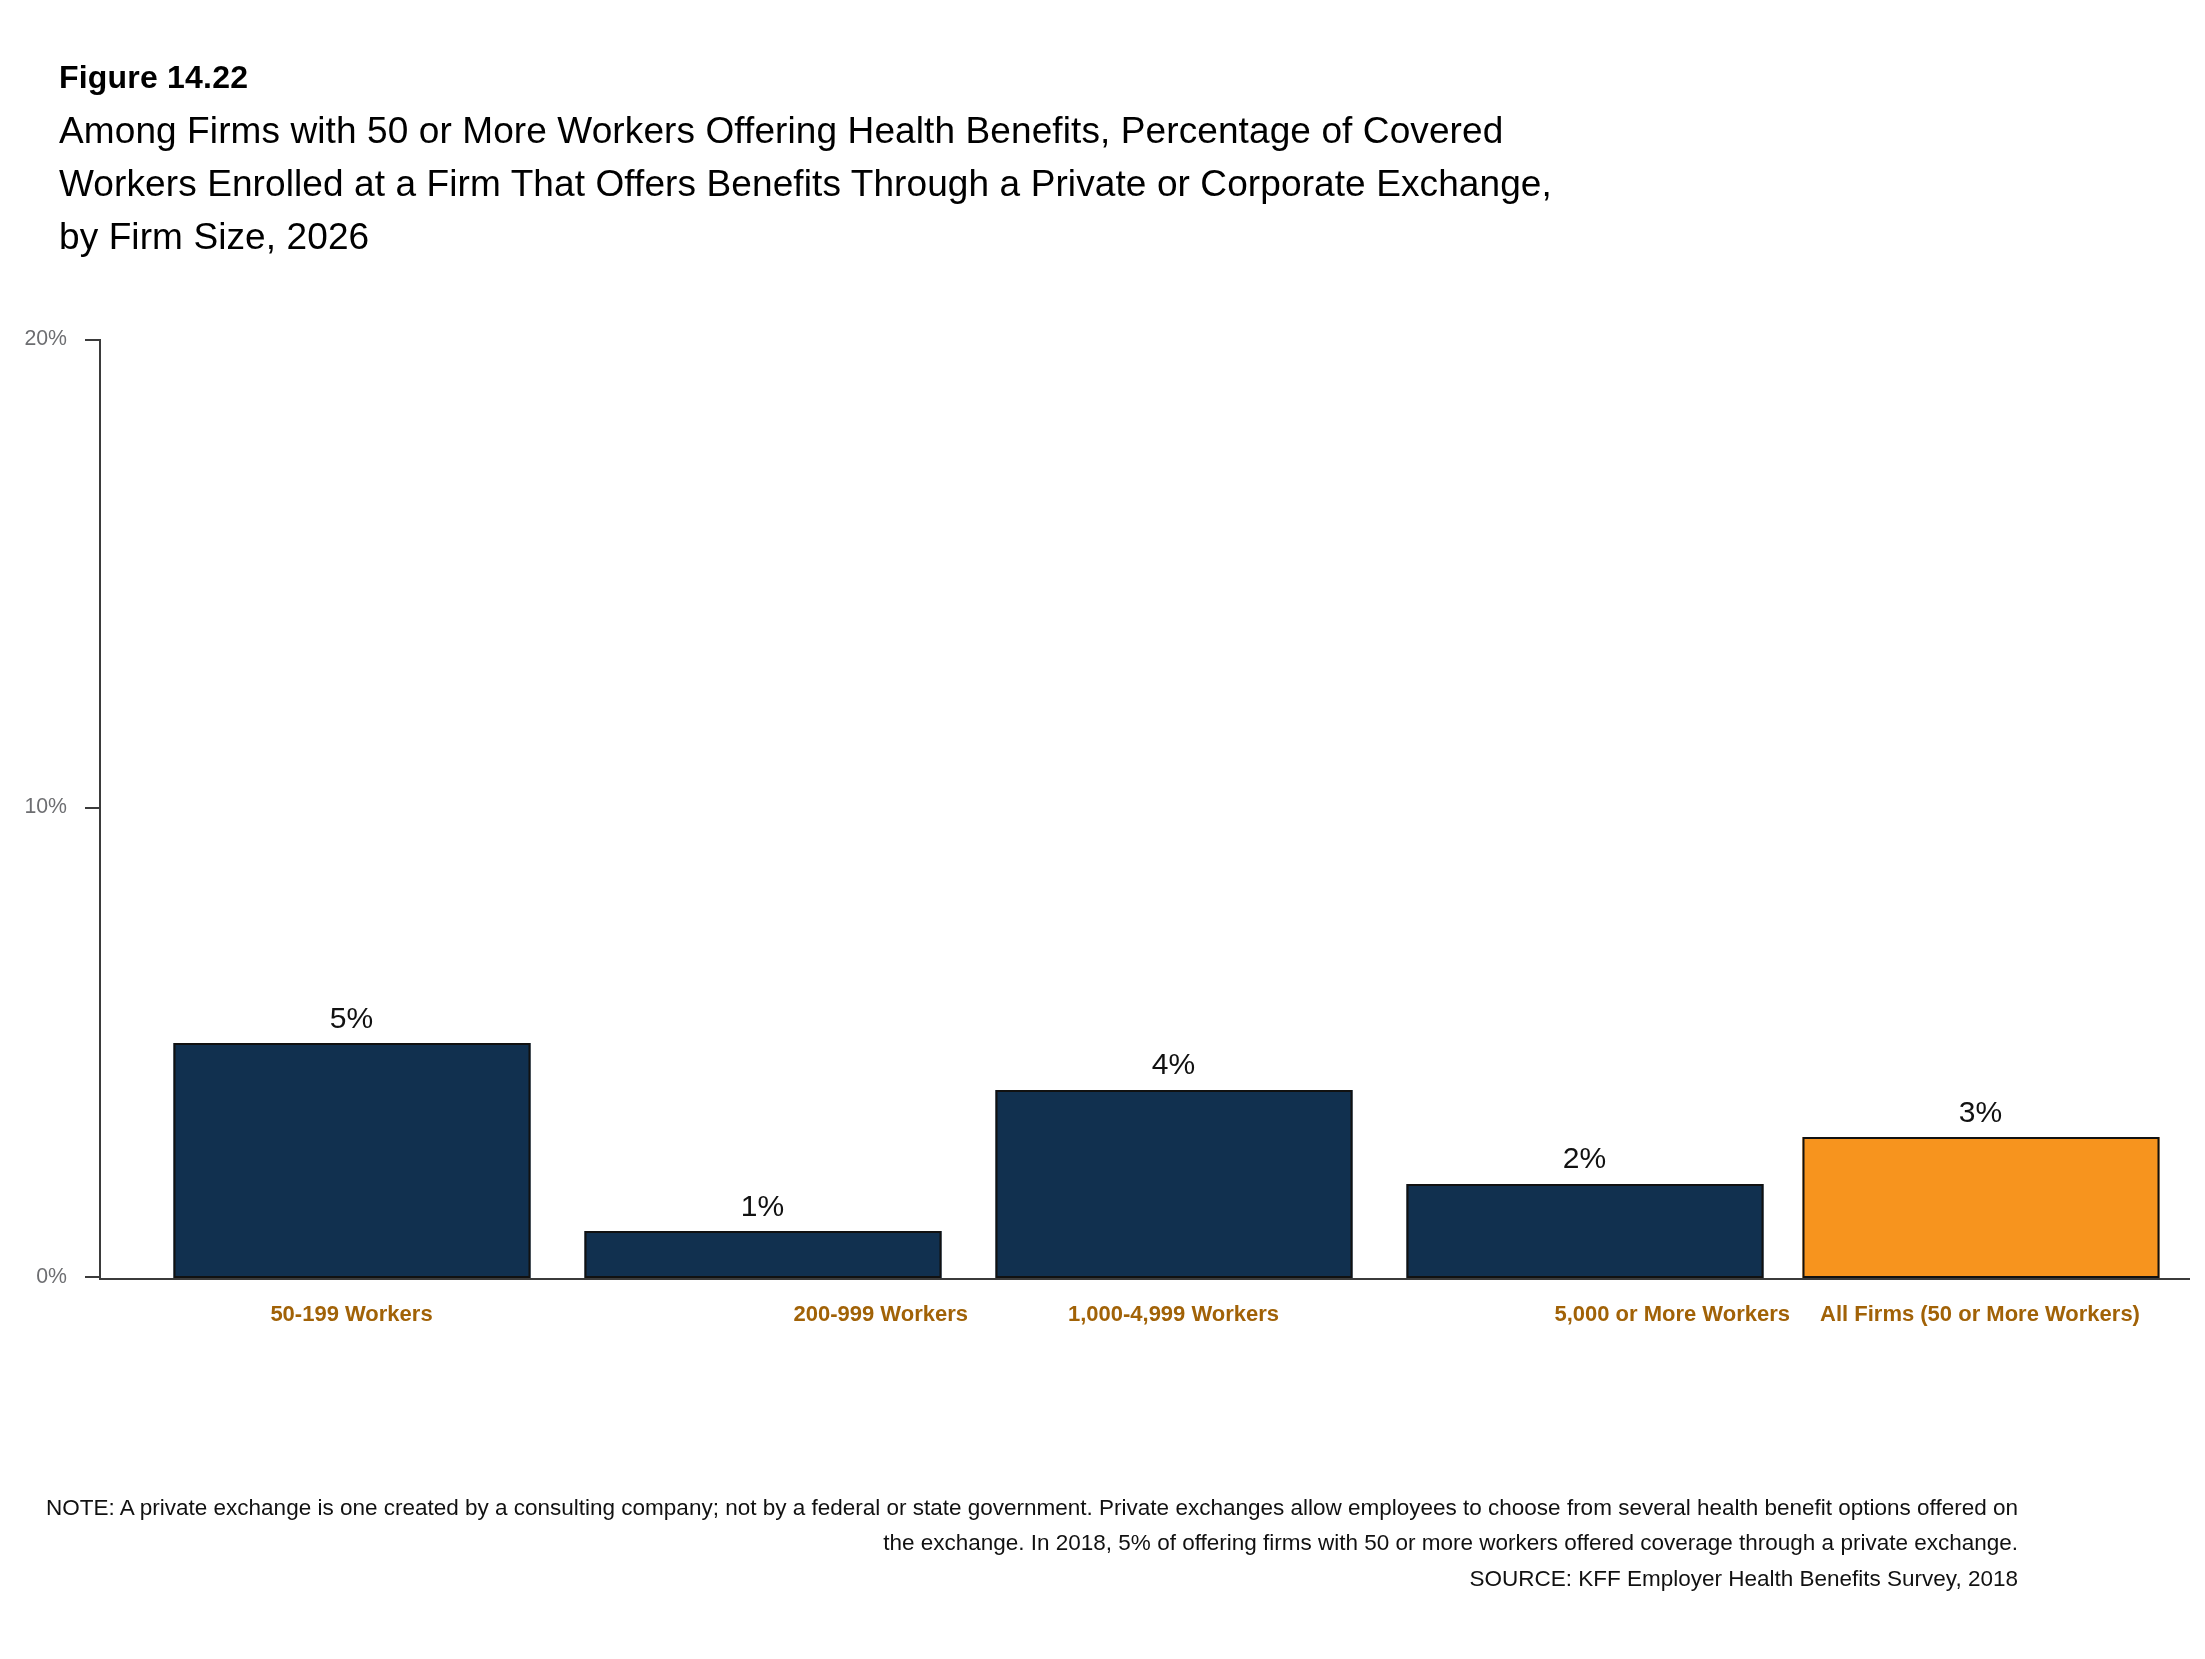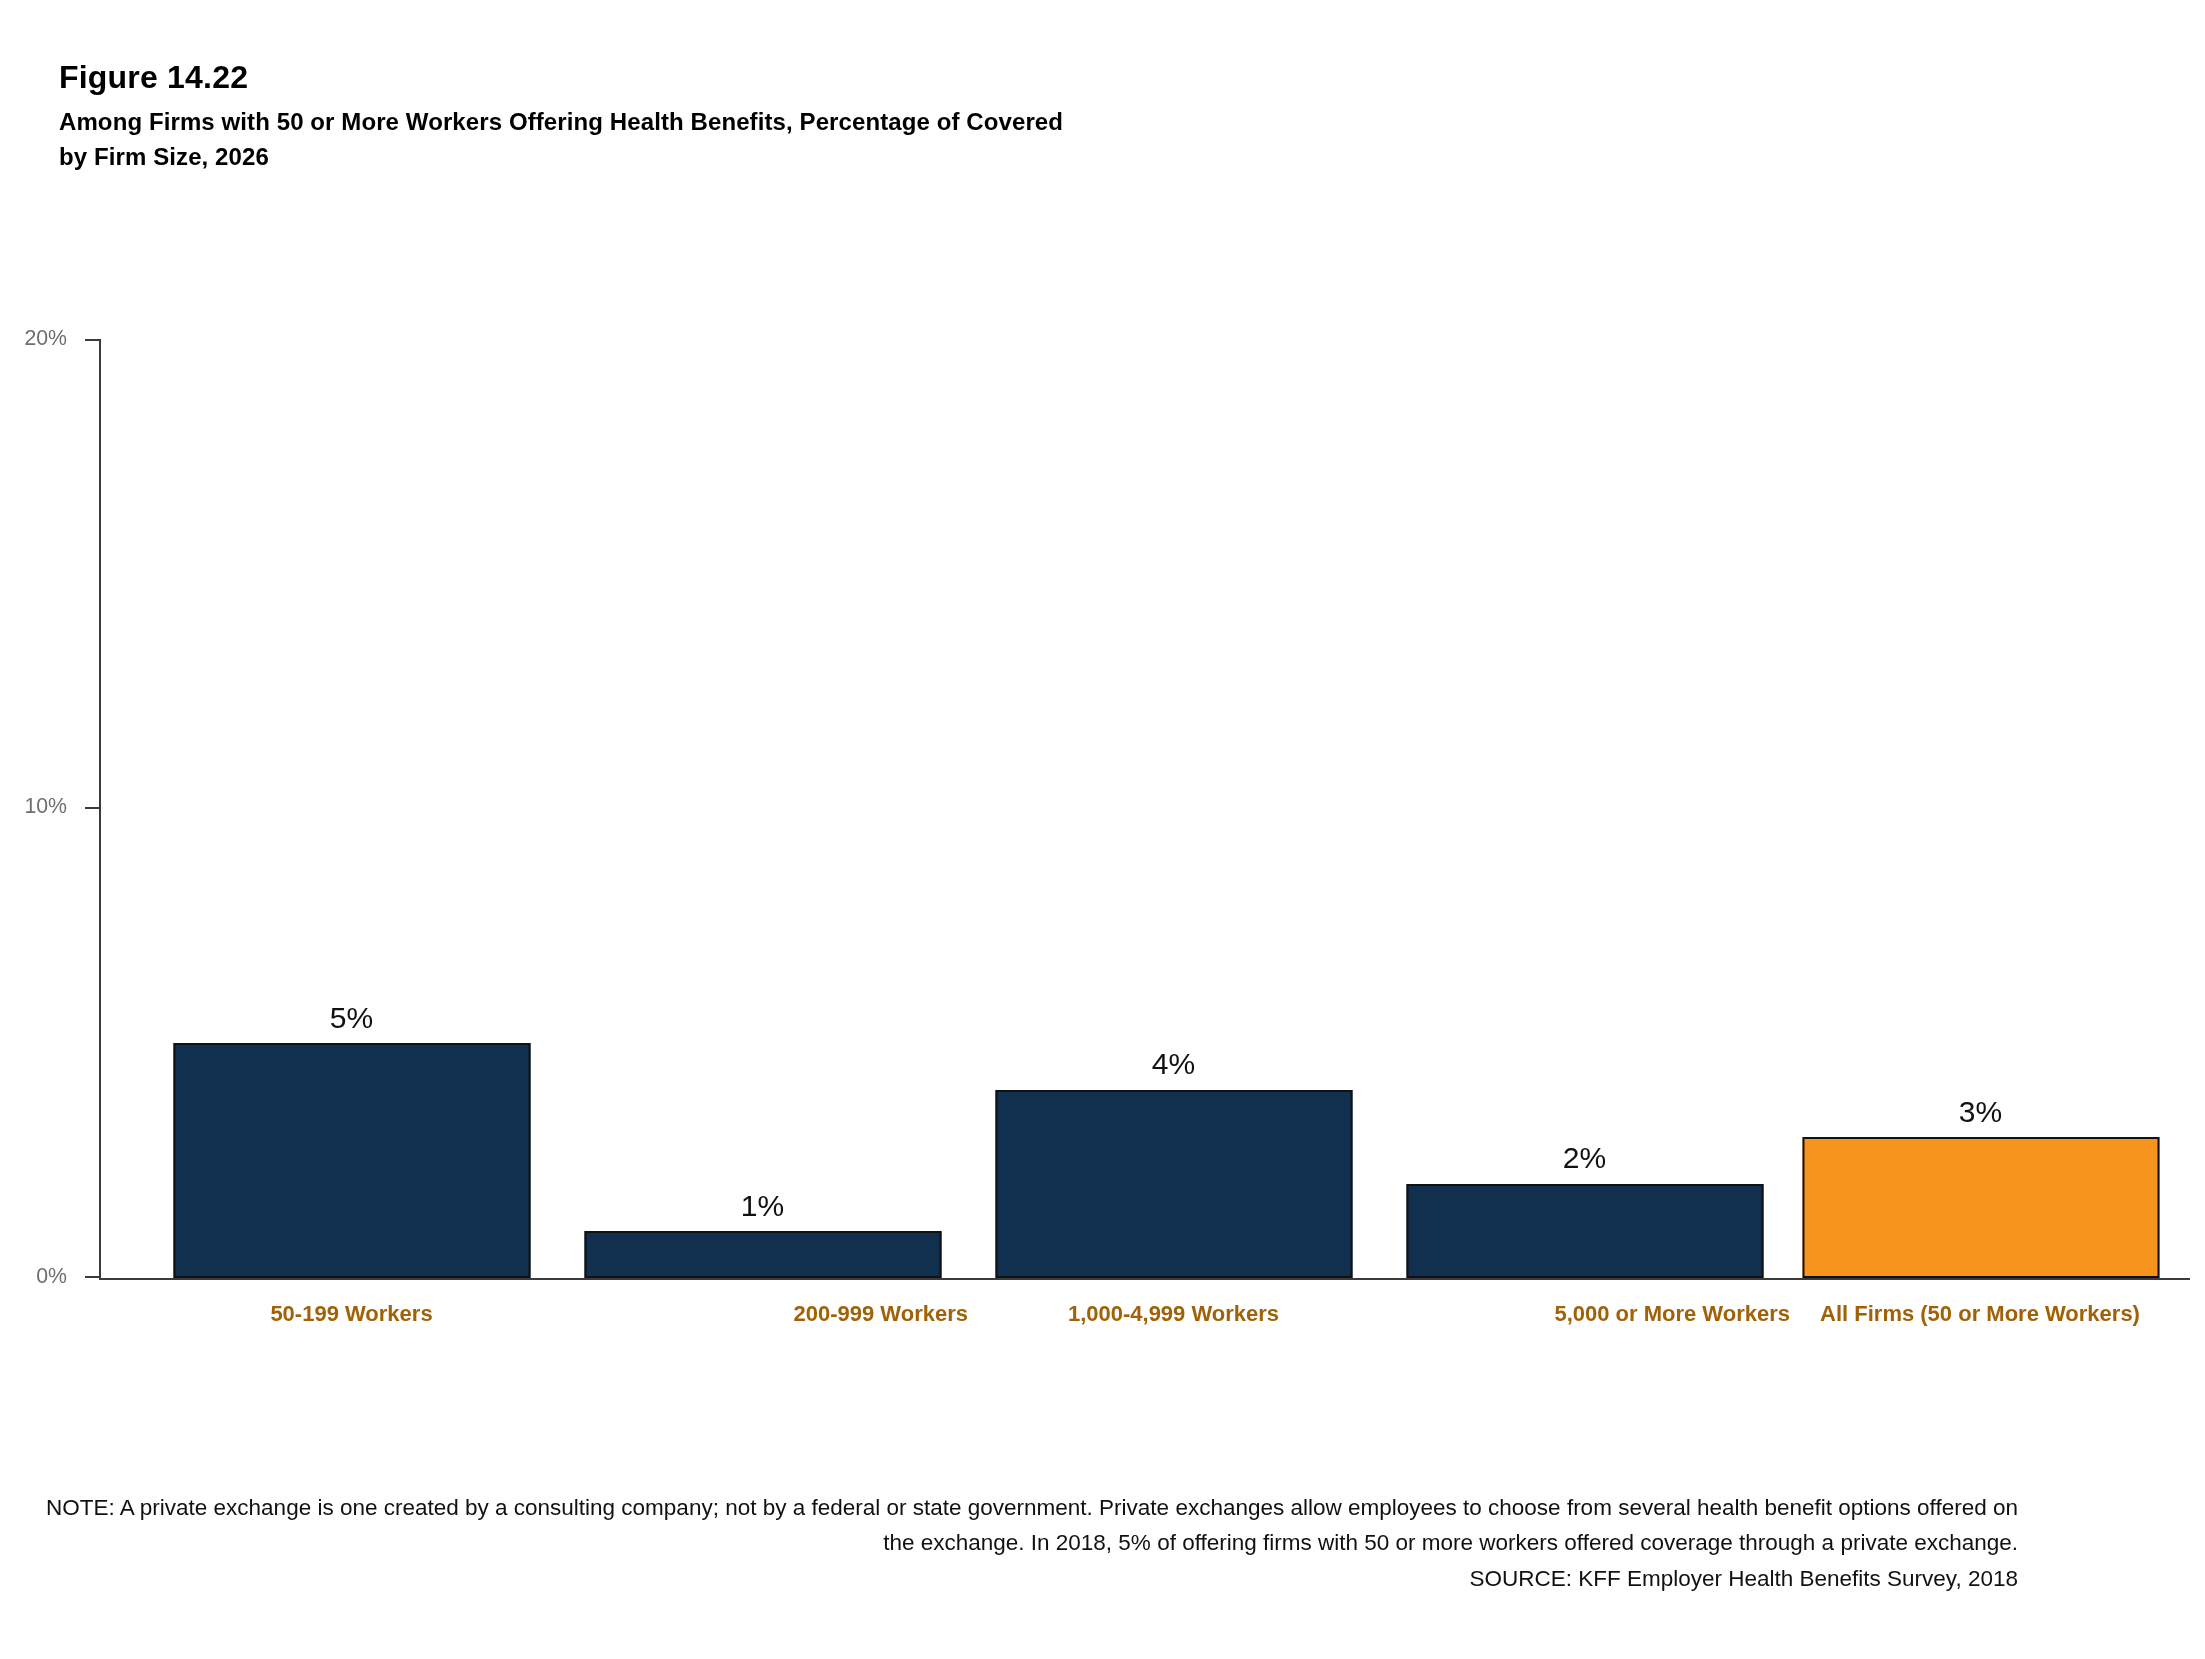--- a/index.html
+++ b/index.html
@@ -30,22 +30,22 @@
     width: 1937px;
   }
   .fig-num {
     font-size: 32px;
     font-weight: bold;
     letter-spacing: 0.2px;
     line-height: 1.35;
     margin-bottom: 6.3px;
   }
   .title-line {
-    font-size: 24px;
-    font-weight: bold;
+    font-size: 37px;
+    font-weight: normal;
     line-height: 1.42;
     letter-spacing: 0.1px;
   }
   
   .chart {
     position: absolute;
     left: 0;
     top: 324px;
     width: 2205px;
     height: 972px;
@@ -143,20 +143,21 @@
   }
 </style>
 </head>
 <body>
 
 <div class="page">
 
   <div class="title-block">
     <div class="fig-num">Figure 14.22</div>
     <div class="title-line">Among Firms with 50 or More Workers Offering Health Benefits, Percentage of Covered</div>
+    <div class="title-line">Workers Enrolled at a Firm That Offers Benefits Through a Private or Corporate Exchange,</div>
     <div class="title-line">by Firm Size, 2026</div>
   </div>
 
   <div class="chart">
     <div class="plot">
 
       <div class="y-axis-line"></div>
       <div class="x-axis-line"></div>
 
       <div class="tick" style="top:0px;"></div>

